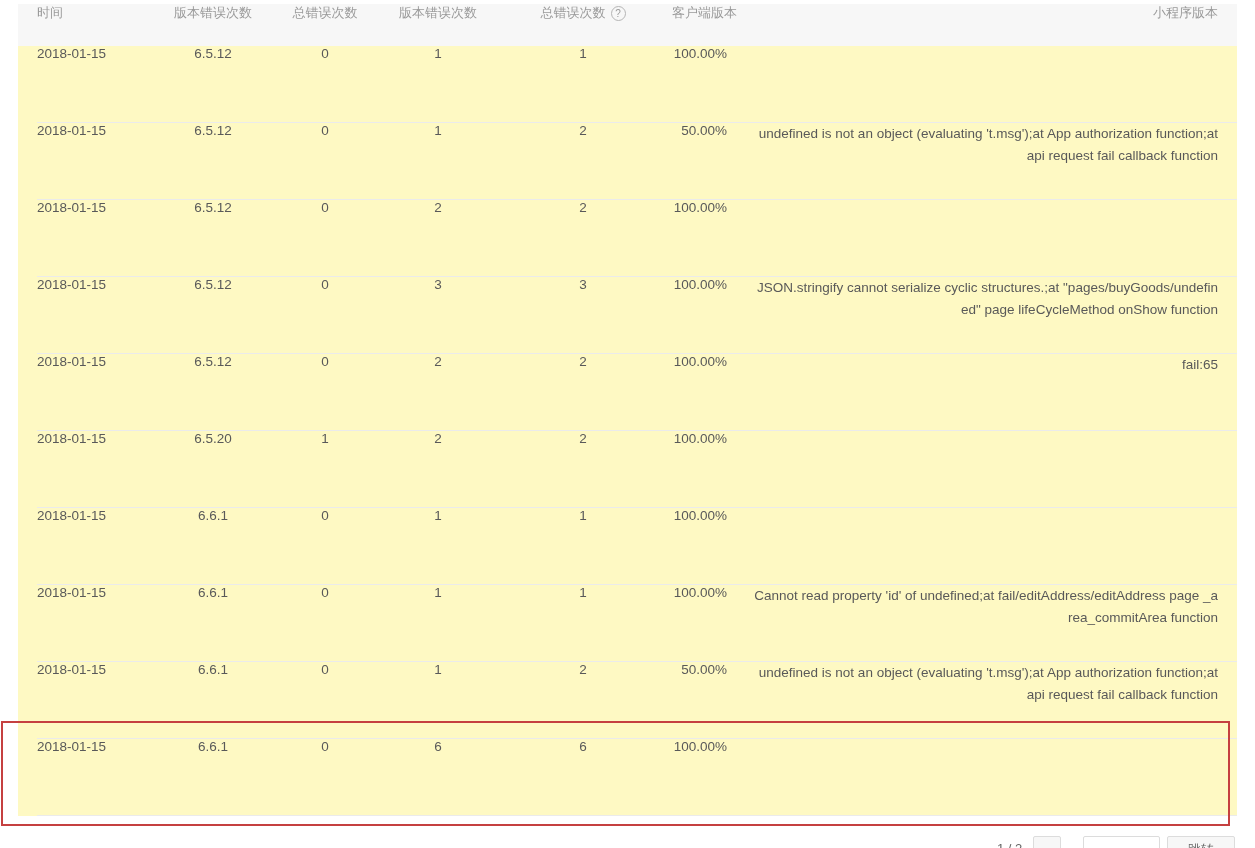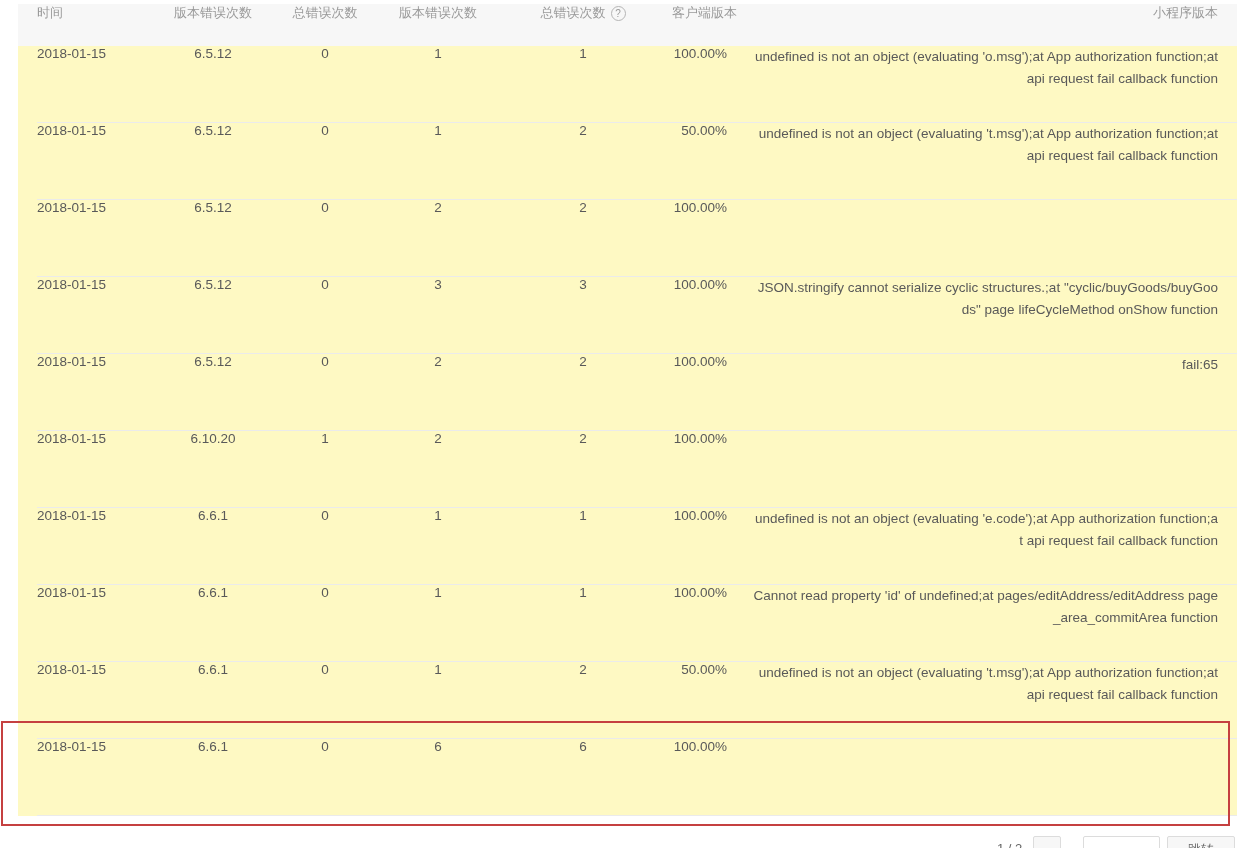--- a/index.html
+++ b/index.html
@@ -69,23 +69,20 @@
       <div class="cell c7">小程序版本</div>
     </div>
     <div>
         <div class="row">
       <div class="cell c1">2018-01-15</div>
       <div class="cell c2">6.5.12</div>
       <div class="cell c3">0</div>
       <div class="cell c4">1</div>
       <div class="cell c5">1</div>
       <div class="cell c6">100.00%</div>
-      <div class="cell c7">
-        <span class="err">undefined is not an object (evaluating 'o.msg');at App authorization function;at api request fail callback function</span>
-      </div>
     </div>
         <div class="row">
       <div class="cell c1">2018-01-15</div>
       <div class="cell c2">6.5.12</div>
       <div class="cell c3">0</div>
       <div class="cell c4">1</div>
       <div class="cell c5">2</div>
       <div class="cell c6">50.00%</div>
       <div class="cell c7">
         <span class="err">undefined is not an object (evaluating 't.msg');at App authorization function;at api request fail callback function</span>
@@ -100,62 +97,59 @@
       <div class="cell c6">100.00%</div>
     </div>
         <div class="row">
       <div class="cell c1">2018-01-15</div>
       <div class="cell c2">6.5.12</div>
       <div class="cell c3">0</div>
       <div class="cell c4">3</div>
       <div class="cell c5">3</div>
       <div class="cell c6">100.00%</div>
       <div class="cell c7">
-        <span class="err">JSON.stringify cannot serialize cyclic structures.;at "cyclic/buyGoods/buyGoods" page lifeCycleMethod onShow function</span>
+        <span class="err">JSON.stringify cannot serialize cyclic structures.;at "pages/buyGoods/undefined" page lifeCycleMethod onShow function</span>
       </div>
     </div>
         <div class="row">
       <div class="cell c1">2018-01-15</div>
       <div class="cell c2">6.5.12</div>
       <div class="cell c3">0</div>
       <div class="cell c4">2</div>
       <div class="cell c5">2</div>
       <div class="cell c6">100.00%</div>
       <div class="cell c7">
         <span class="err">fail:65</span>
       </div>
     </div>
         <div class="row">
       <div class="cell c1">2018-01-15</div>
-      <div class="cell c2">6.10.20</div>
+      <div class="cell c2">6.5.20</div>
       <div class="cell c3">1</div>
       <div class="cell c4">2</div>
       <div class="cell c5">2</div>
       <div class="cell c6">100.00%</div>
     </div>
         <div class="row">
       <div class="cell c1">2018-01-15</div>
       <div class="cell c2">6.6.1</div>
       <div class="cell c3">0</div>
       <div class="cell c4">1</div>
       <div class="cell c5">1</div>
       <div class="cell c6">100.00%</div>
-      <div class="cell c7">
-        <span class="err">undefined is not an object (evaluating 'e.code');at App authorization function;at api request fail callback function</span>
-      </div>
     </div>
         <div class="row">
       <div class="cell c1">2018-01-15</div>
       <div class="cell c2">6.6.1</div>
       <div class="cell c3">0</div>
       <div class="cell c4">1</div>
       <div class="cell c5">1</div>
       <div class="cell c6">100.00%</div>
       <div class="cell c7">
-        <span class="err">Cannot read property 'id' of undefined;at pages/editAddress/editAddress page _area_commitArea function</span>
+        <span class="err">Cannot read property 'id' of undefined;at fail/editAddress/editAddress page _area_commitArea function</span>
       </div>
     </div>
         <div class="row">
       <div class="cell c1">2018-01-15</div>
       <div class="cell c2">6.6.1</div>
       <div class="cell c3">0</div>
       <div class="cell c4">1</div>
       <div class="cell c5">2</div>
       <div class="cell c6">50.00%</div>
       <div class="cell c7">

